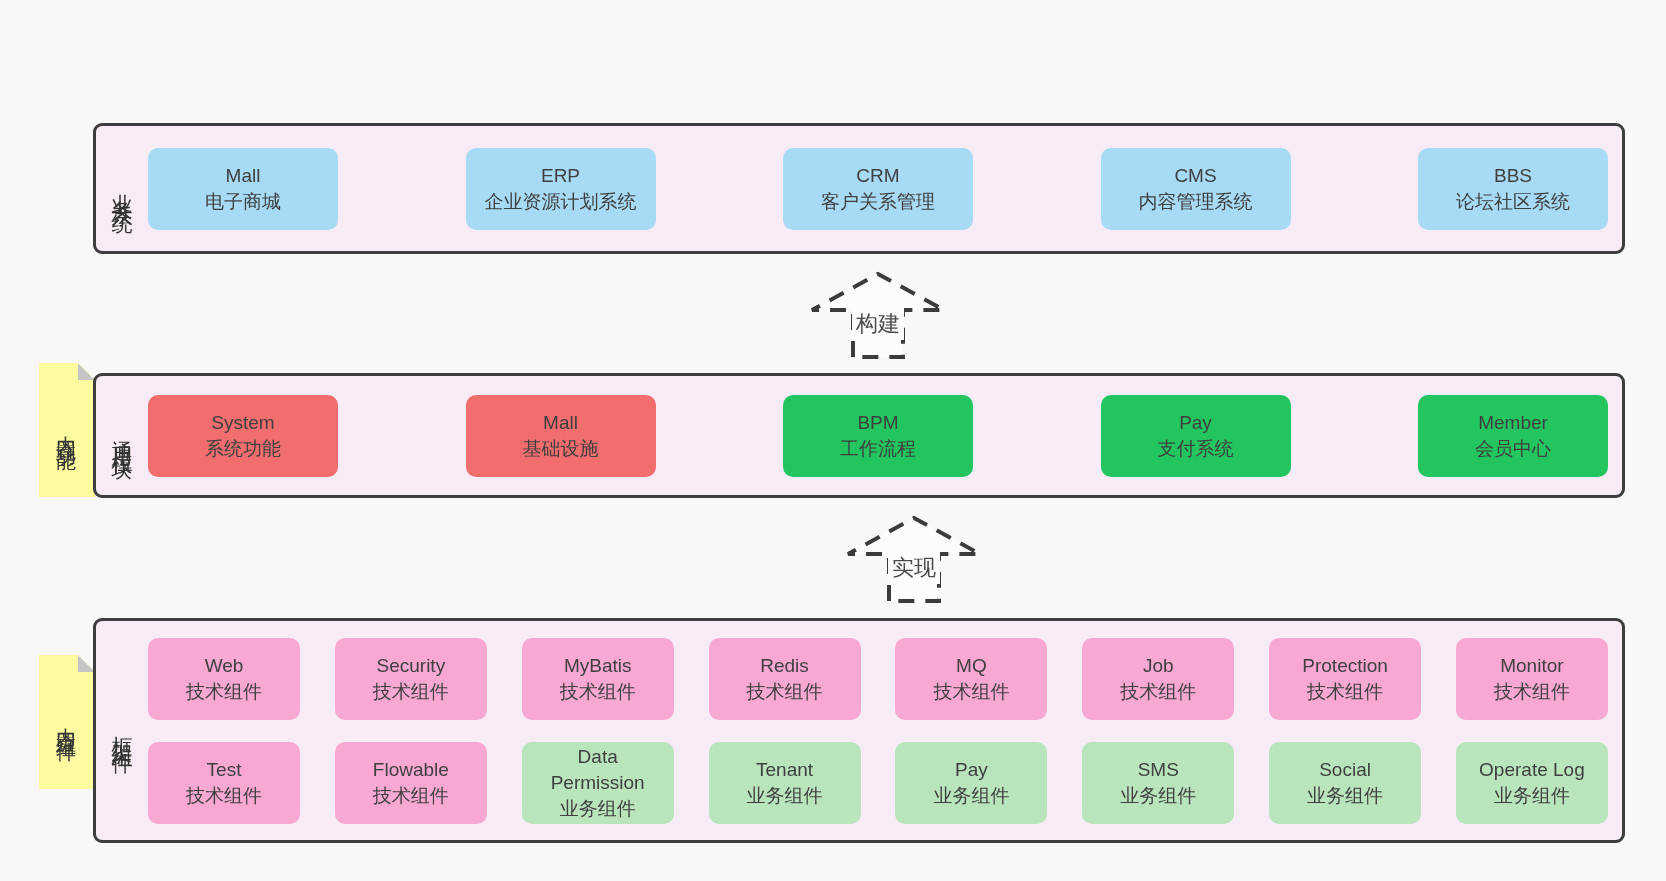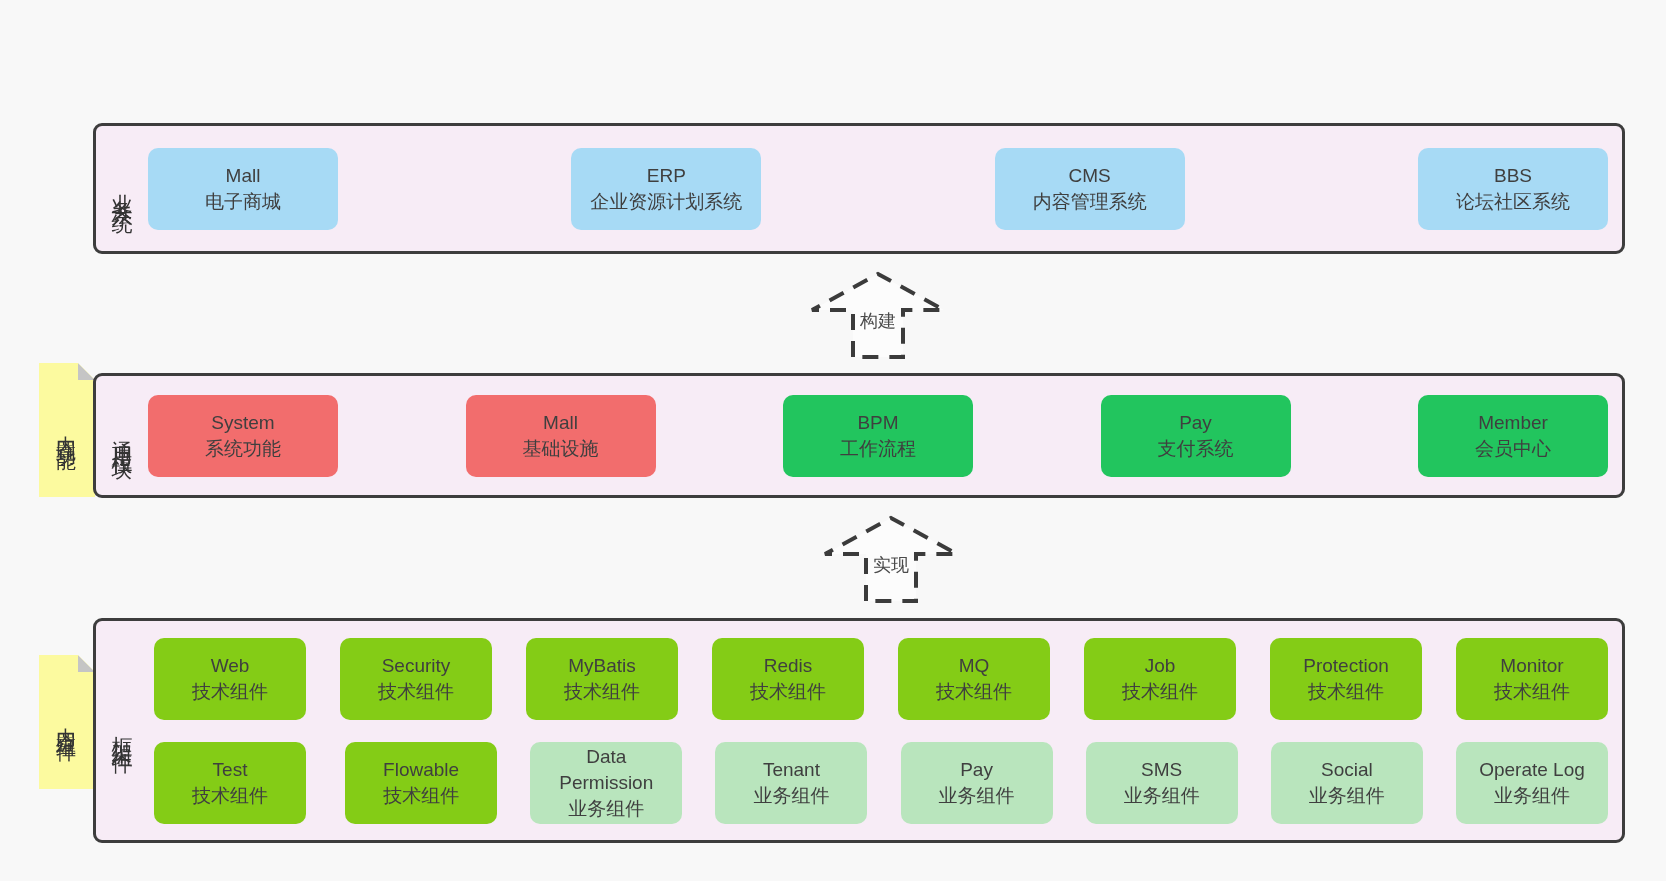--- a/index.html
+++ b/index.html
@@ -35,21 +35,21 @@
   .box {
     height:82px; border-radius:10px;
     display:flex; flex-direction:column; align-items:center; justify-content:center;
     text-align:center; font-size:19px; line-height:26px; padding:0 12px;
   }
   .box-wide   { width:190px; }
   .box-narrow { width:152px; }
   .blue       { background:#a7daf5; }
   .red        { background:#f26d6d; }
   .pink       { background:#22c55e; }
-  .green      { background:#84cc16;margin-left:6px; }
+  .green      { background:#f9a8d4; }
   .lightgreen { background:#b9e5bd; }
   .box-title, .box-sub { color:#3f3f3f; }
 
   
   .note {
     position:absolute; left:39px; width:56px; background:#fcfa9f; z-index:1;
     clip-path:polygon(0 0, calc(100% - 17px) 0, 100% 17px, 100% 100%, 0 100%);
     display:flex; align-items:center; justify-content:center;
   }
   .note-label {
@@ -59,25 +59,25 @@
   .note-fold {
     position:absolute; top:0; right:0; width:17px; height:17px;
     background:#c5c5c5; clip-path:polygon(0 0, 100% 100%, 0 100%);
   }
   .note-features   { top:363px; height:134px; }
   .note-components { top:655px; height:134px; }
 
   
   .arrow { position:absolute; width:144px; height:90px; z-index:3; }
   .arrow-build     { left:806px; top:270px; }
-  .arrow-implement { left:819px; top:514px; }
+  .arrow-implement { left:842px; top:514px; }
   .arrow svg { display:block; width:144px; height:90px; }
   .arrow-label {
     position:absolute; left:50%; top:38px; transform:translateX(-50%);
-    background:#fcfcfc; padding:1px 4px; font-size:18px; color:#4a4a4a; white-space:nowrap;
+    background:#fcfcfc; padding:1px 4px; font-size:22px; color:#4a4a4a; white-space:nowrap;
   }
 </style>
 </head>
 <body>
 
 <div class="canvas">
 
   <div class="note note-features">
     <span class="note-fold"></span>
     <span class="note-label">内置功能</span>
@@ -90,20 +90,24 @@
   <section class="layer layer-business">
     <div class="layer-label">业务系统</div>
     <div class="boxes-area">
       <div class="box box-wide blue">
         <div class="box-title">Mall</div>
         <div class="box-sub">电子商城</div>
       </div>
       <div class="box box-wide blue">
         <div class="box-title">ERP</div>
         <div class="box-sub">企业资源计划系统</div>
+      </div>
+      <div class="box box-wide blue">
+        <div class="box-title">CRM</div>
+        <div class="box-sub">客户关系管理</div>
       </div>
       <div class="box box-wide blue">
         <div class="box-title">CMS</div>
         <div class="box-sub">内容管理系统</div>
       </div>
       <div class="box box-wide blue">
         <div class="box-title">BBS</div>
         <div class="box-sub">论坛社区系统</div>
       </div>
     </div>

